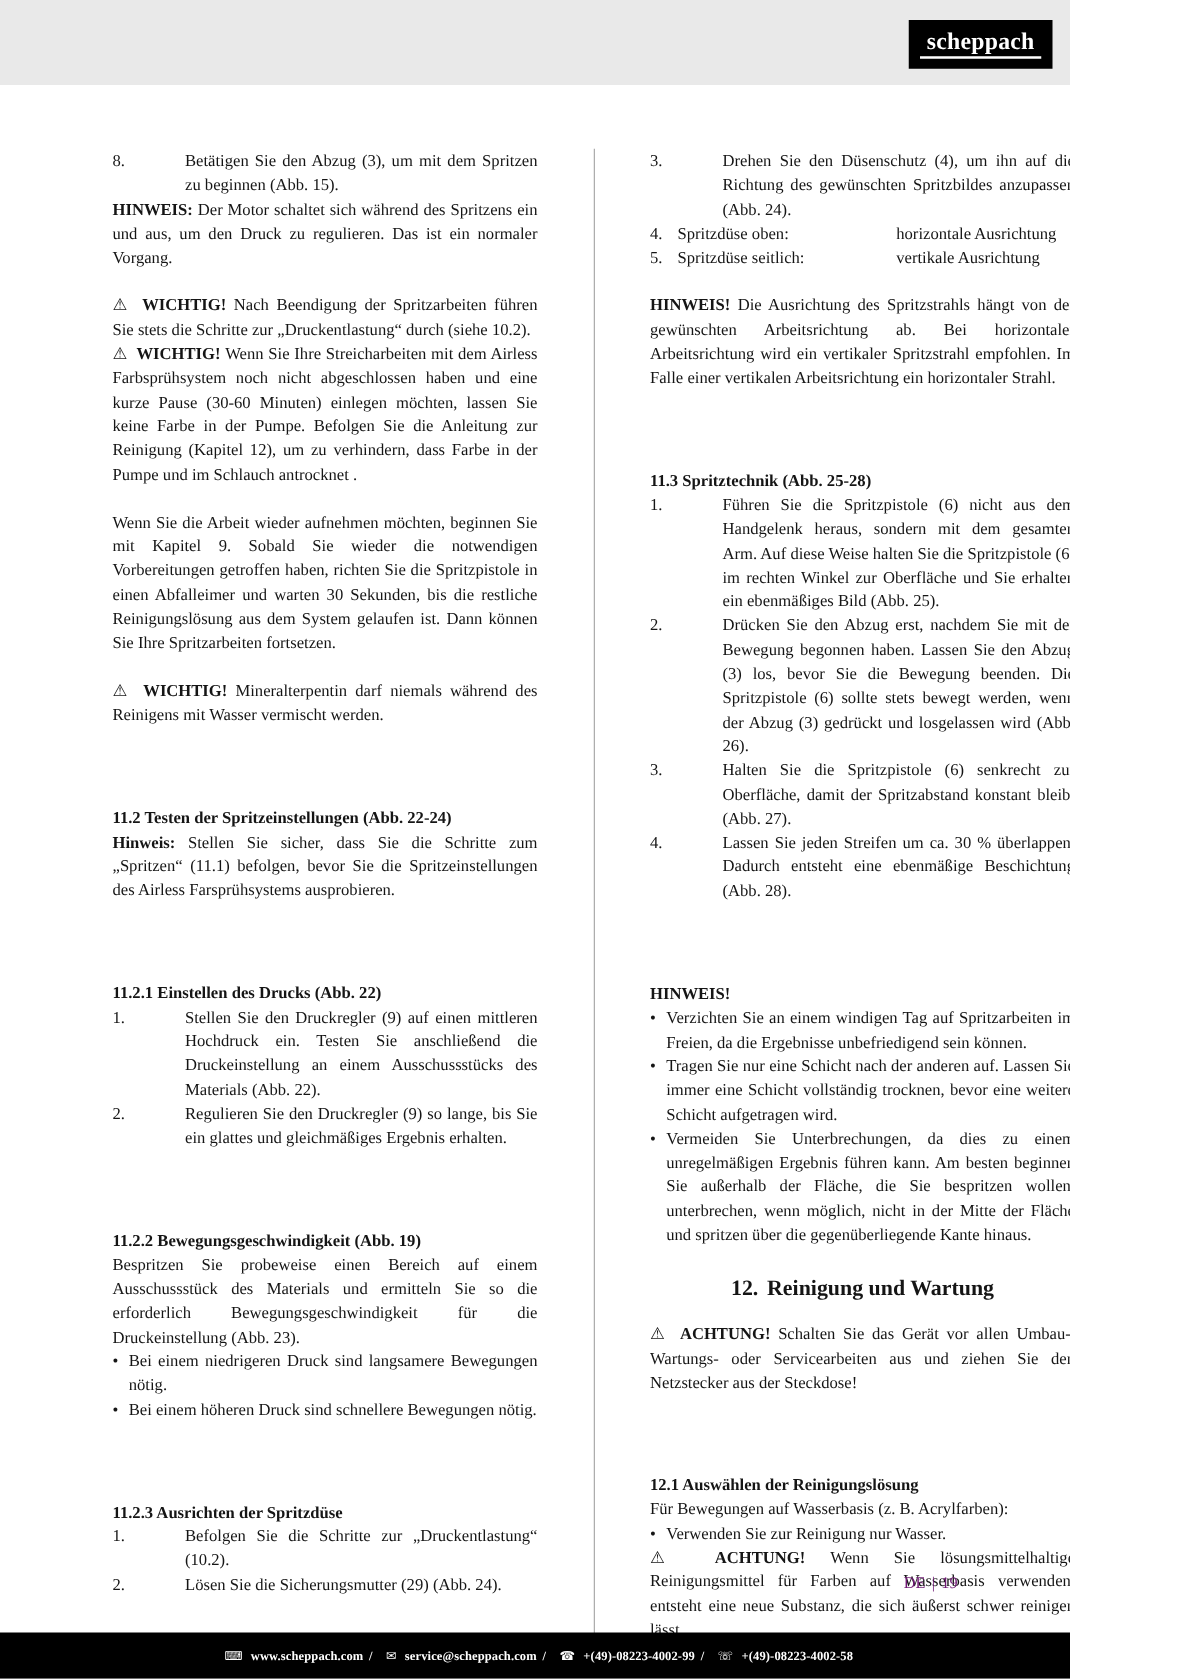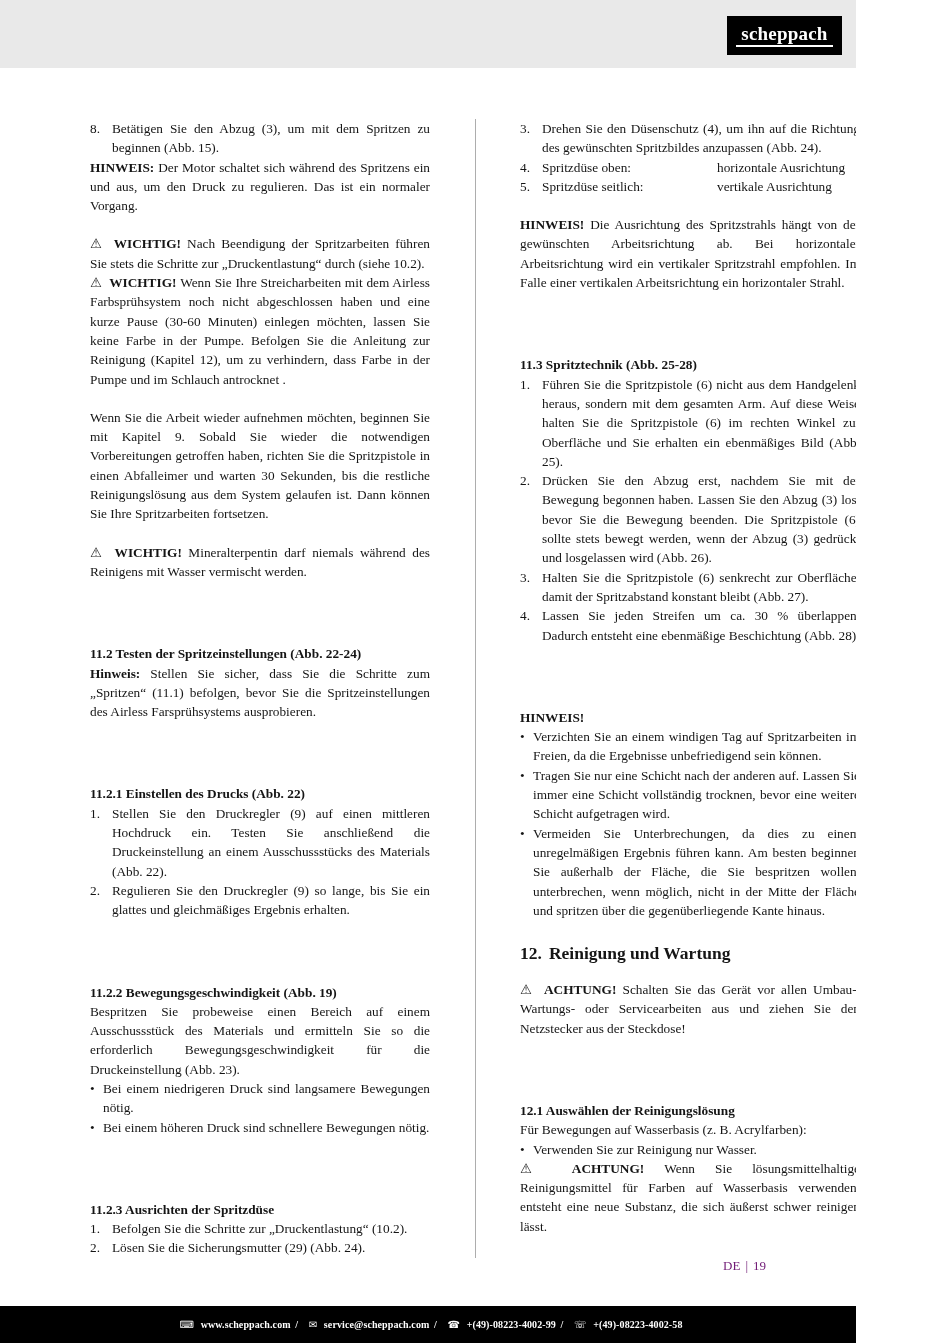--- a/index.html
+++ b/index.html
@@ -12,30 +12,30 @@
   .logo-rule{width:97px;height:2px;background:#fff;}
 
   .content{position:absolute;top:119px;left:90px;width:770px;display:flex;justify-content:space-between;align-items:stretch;}
   .col{width:340px;font-size:13.3px;line-height:19.3px;text-align:justify;}
   .divider{width:1px;background:#adadad;}
 
   .heading{font-weight:bold;margin-top:44px;}
   .para{margin:0;}
   .num-item{display:flex;}
   .num-item .num{flex:0 0 22px;}
-  .num-item .body{flex:1;}
+  .num-item .body{flex:1;margin-left:36px;}
   .kv-item{display:flex;}
   .kv-item .num{flex:0 0 22px;}
   .kv-item .label{flex:0 0 153px;text-align:left;}
   .kv-item .value{flex:1;text-align:left;padding-left:22px;}
   .bullet-item{display:flex;}
   .bullet-item .dot{flex:0 0 13px;}
   .bullet-item .body{flex:1;}
   .spacer{height:19px;}
-  .h1{font-size:17.5px;line-height:22px;font-weight:bold;text-align:left;margin:22px 0 16px;}
+  .h1{font-size:17.5px;line-height:22px;font-weight:bold;text-align:center;margin:22px 0 16px;}
   .h1 .h1num{margin-right:7px;}
   .warn-icon{margin-right:3px;font-weight:normal;}
 
   .pagenum{position:absolute;top:1258px;right:90px;font-size:13px;color:#701a75;}
   .pagenum .psep{margin:0 5px;}
 
   .bottombar{position:absolute;left:0;bottom:0;width:100%;height:37px;background:#000;color:#fff;display:flex;align-items:center;justify-content:center;}
   .contact{font-size:10px;font-weight:bold;letter-spacing:0.1px;}
   .contact .f-icon{font-weight:normal;margin:0 4px 0 6px;}
   .contact .sep{margin:0 2px;}

